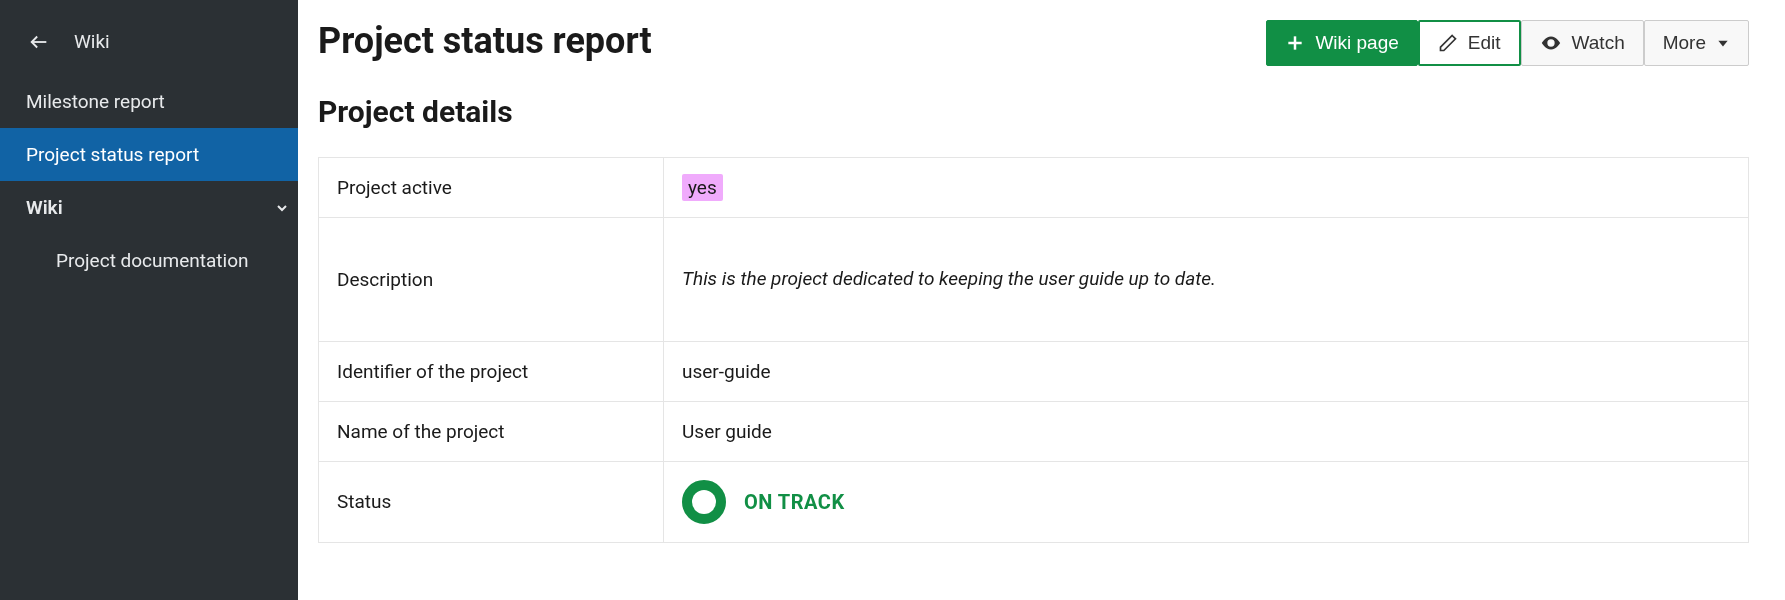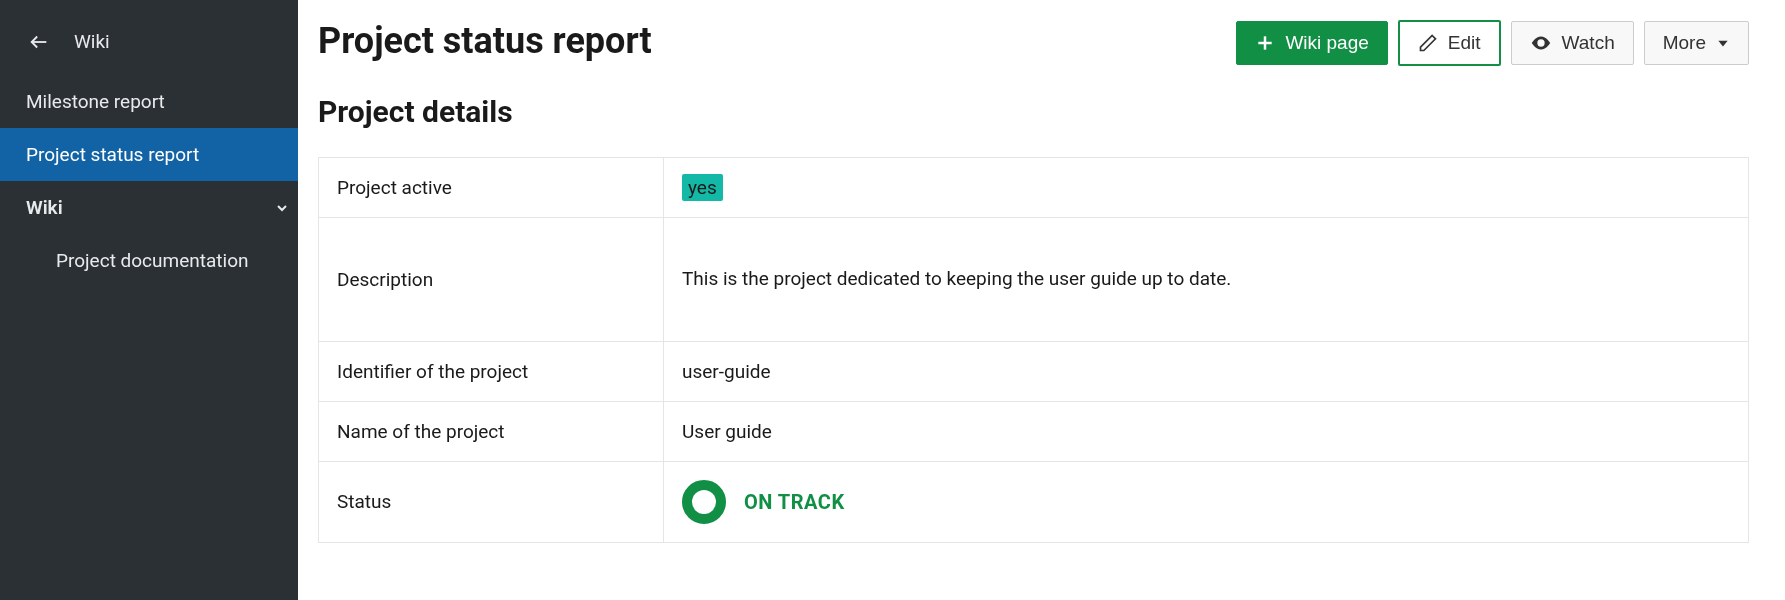--- a/index.html
+++ b/index.html
@@ -65,22 +65,20 @@
       justify-content: space-between;
       margin-bottom: 28px;
     }
     .page-title {
       font-size: 36px;
       font-weight: 700;
       color: #1a1a1a;
     }
     .actions {
       display: flex;
-      gap: 10px;
-      align-items: center;
     }
     .btn {
       display: inline-flex;
       align-items: center;
       gap: 10px;
       padding: 10px 18px;
       font-size: 19px;
       border: 1px solid #ccc;
       background: #f8f8f8;
       color: #333;
@@ -113,26 +111,26 @@
       padding: 18px 18px;
       font-size: 19px;
       vertical-align: middle;
       color: #1a1a1a;
     }
     table.details td.label-cell {
       width: 345px;
       color: #1a1a1a;
     }
     .code-ish {
-      background: #14b8a6;
+      background: #f0abfc;
       padding: 2px 6px;
       border-radius: 2px;
       font-family: inherit;
     }
-    .desc-cell { line-height: 1.4; }
+    .desc-cell { line-height: 1.4; font-style: italic; }
     .desc-gap {
       display:block;
       height: 30px;
     }
     .status-cell {
       display: flex;
       align-items: center;
       gap: 18px;
     }
     .status-dot {

